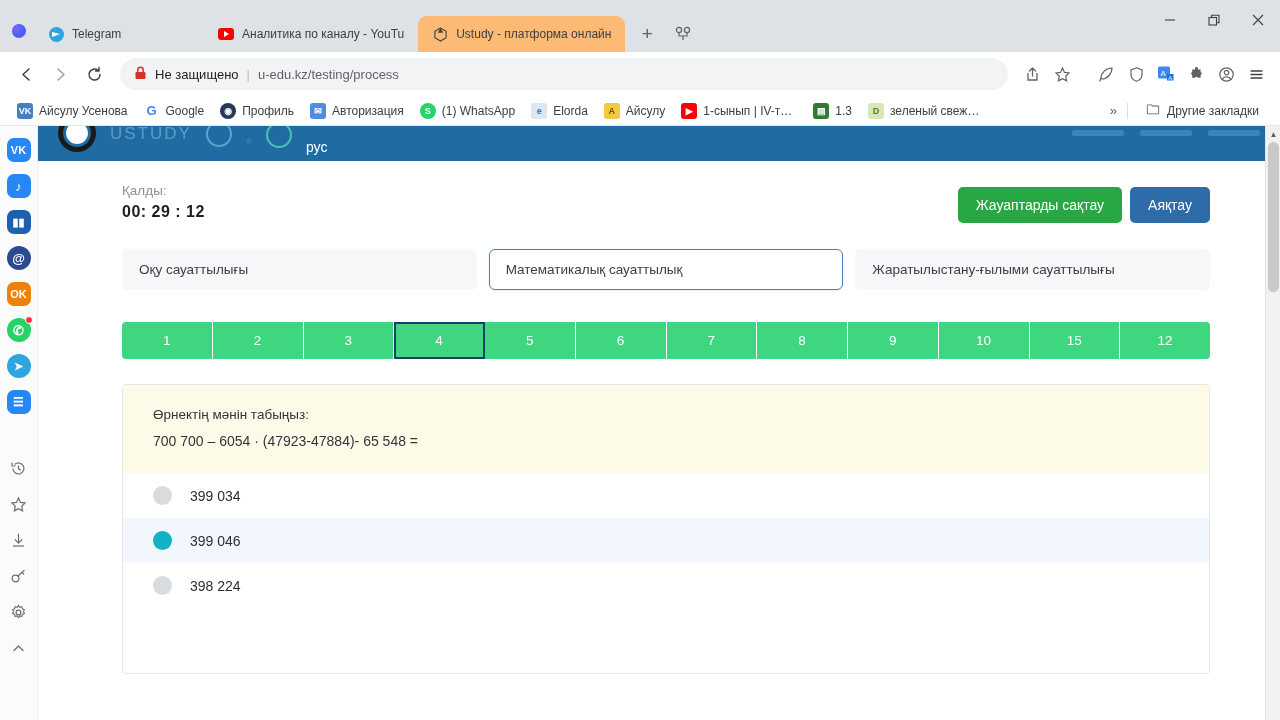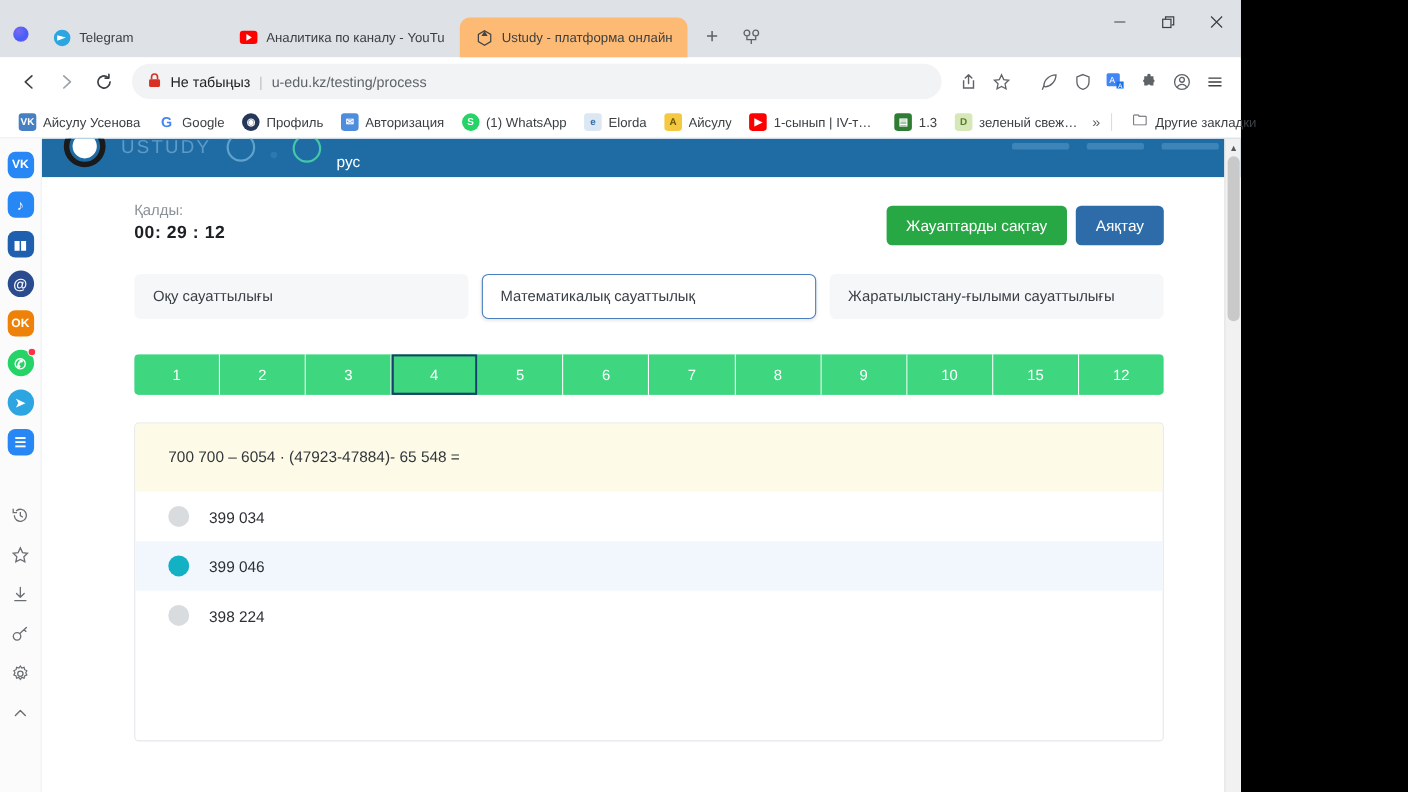--- a/index.html
+++ b/index.html
@@ -4,21 +4,21 @@
 <style>
   * { box-sizing: border-box; margin: 0; padding: 0; }
   html, body {
     width: 1280px; height: 720px;
     overflow: hidden;
     font-family: "Liberation Sans", sans-serif;
     background: #000;
   }
 
   
-  .browser { width: 1128px; height: 720px; position: relative; background: #ffffff; }
+  .browser { width: 1280px; height: 720px; position: relative; background: #ffffff; }
 
   .tabstrip {
     height: 52px; background: #dee1e6;
     display: flex; align-items: flex-end; padding: 0 0 0 6px; position: relative;
   }
   .vkmini {
     width: 14px; height: 14px; border-radius: 50%;
     background: radial-gradient(circle at 35% 30%, #7b68ee, #3f5efb 60%, #cf4fd6);
     margin: 0 8px 14px 6px; flex: none;
   }
@@ -215,21 +215,21 @@
         </svg>
     </div>
 
     <div class="omnibox">
       <span class="lock">
         <svg width="13" height="14" viewBox="0 0 13 14">
             <rect x="1.5" y="6" width="10" height="7" rx="1.3" fill="#d93025"></rect>
             <path d="M3.8 6 V4 a2.7 2.7 0 0 1 5.4 0 V6" fill="none" stroke="#d93025" stroke-width="1.5"></path>
           </svg>
       </span>
-      <span class="notsecure">Не табыңыз</span>
+      <span class="notsecure">Не защищено</span>
       <span class="urlsep">|</span>
       <span class="urltext">u-edu.kz/testing/process</span>
     </div>
 
     <div class="tbicon">
       <svg width="17" height="17" viewBox="0 0 17 17">
           <path d="M4 7 V14 H13 V7" fill="none" stroke="#5f6368" stroke-width="1.3"></path>
           <path d="M8.5 10 V2 M5.5 5 L8.5 2 L11.5 5" fill="none" stroke="#5f6368" stroke-width="1.3" stroke-linecap="round" stroke-linejoin="round"></path>
         </svg>
     </div>
@@ -425,20 +425,21 @@
           <div class="qnum">7</div>
           <div class="qnum">8</div>
           <div class="qnum">9</div>
           <div class="qnum">10</div>
           <div class="qnum">15</div>
           <div class="qnum">12</div>
         </div>
 
         <div class="qcard">
           <div class="qtext">
+            <div class="qprompt">Өрнектің мәнін табыңыз:</div>
             <div class="qexpr">700 700 – 6054  · (47923-47884)- 65 548 =</div>
           </div>
 
           <div class="opt">
             <span class="radio"></span>
             <span>399 034</span>
           </div>
           <div class="opt sel">
             <span class="radio on"></span>
             <span>399 046</span>

